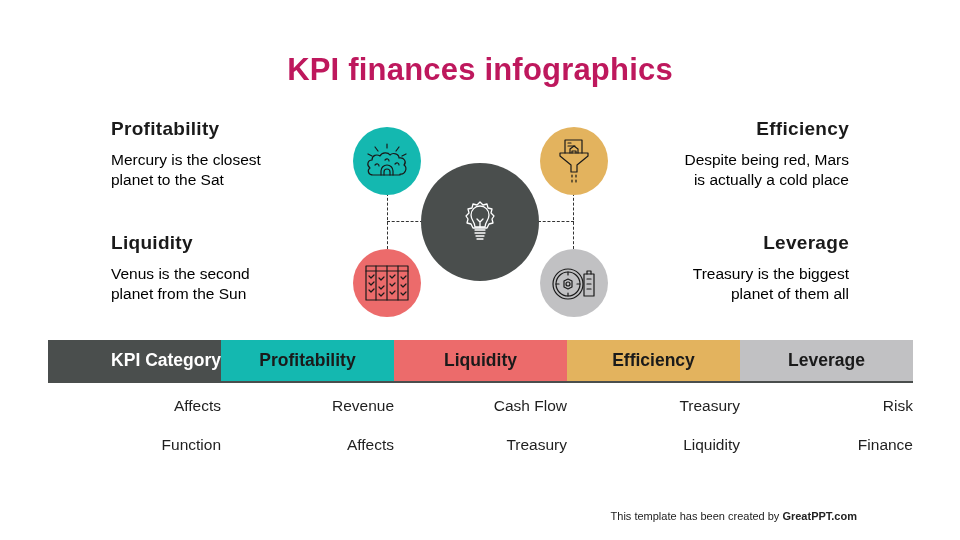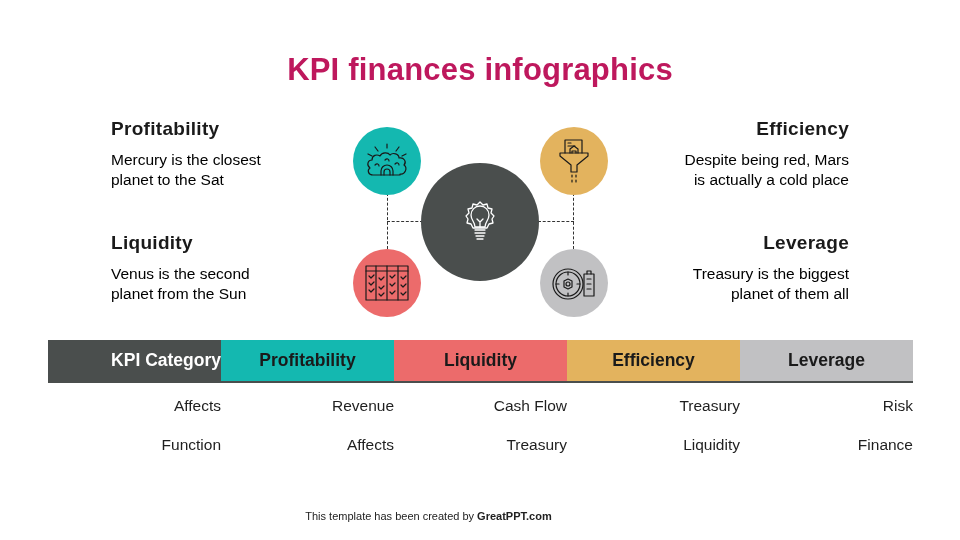--- a/index.html
+++ b/index.html
@@ -13,21 +13,21 @@
   .circle{position:absolute;border-radius:50%;display:flex;align-items:center;justify-content:center;}
   .dash{position:absolute;}
   .dash.h{height:0;border-top:1.5px dashed #333;}
   .dash.v{width:0;border-left:1.5px dashed #333;}
   table{position:absolute;left:48px;top:340px;width:865px;border-collapse:collapse;table-layout:fixed;}
   th{height:41px;font-size:17.5px;font-weight:bold;color:#1a1a1a;text-align:center;padding:0;border-bottom:2px solid #4a4e4d;}
   th.first{text-align:right;padding-left:11px;color:#fff;}
   td{font-size:15.5px;color:#1f1f1f;text-align:right;padding:0;height:38.5px;}
   td.first{text-align:right;padding-left:11px;}
   tr.r1 td{padding-top:4px;}
-  .footer{position:absolute;left:0;top:510px;width:857px;text-align:center;font-size:11px;color:#222;}
+  .footer{position:absolute;left:0;top:510px;width:857px;text-align:right;font-size:11px;color:#222;}
   .footer b{font-weight:bold;}
 </style>
 </head>
 <body>
 
 <div class="title">KPI finances infographics</div>
 
 <div class="block left" style="top:118px;">
   <h3>Profitability</h3>
   <p><span>Mercury is the closest</span><br><span>planet to the Sat</span></p>

